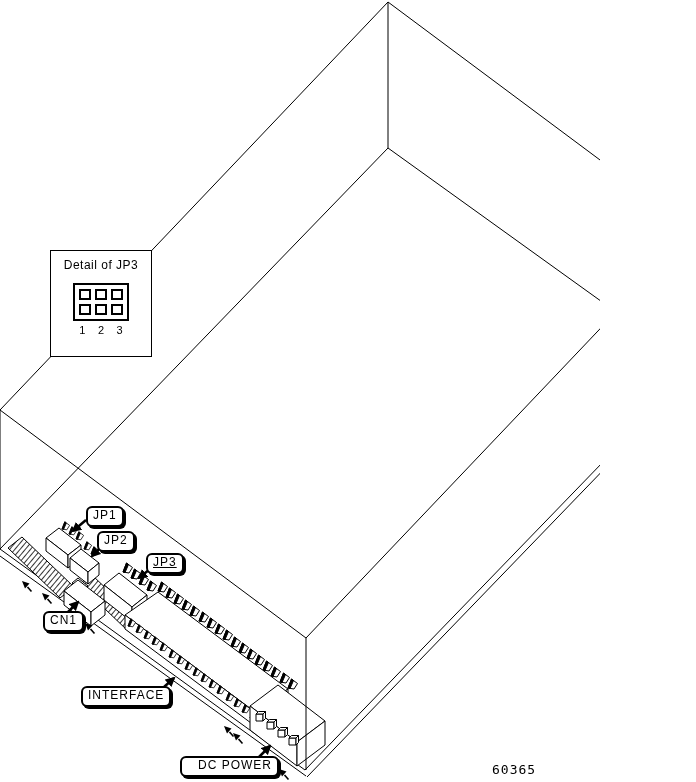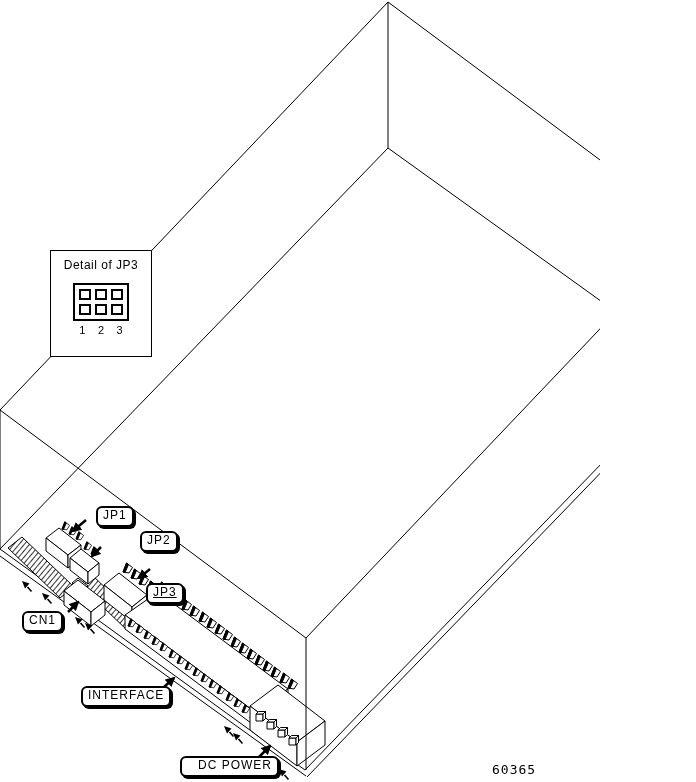--- a/index.html
+++ b/index.html
@@ -208,21 +208,21 @@
       <div class="jumper-pad"></div>
       <div class="jumper-pad"></div>
     </div>
     <div class="pin-numbers">
       <span>1</span>
       <span>2</span>
       <span>3</span>
     </div>
   </div>
 
-  <div class="callout" style="left:96px;top:506px;">JP1</div>
-  <div class="callout" style="left:97px;top:531px;margin-left:43px;">JP2</div>
-  <div class="callout" style="left:146px;top:583px;text-decoration:underline;">JP3</div>
-  <div class="callout" style="left:22px;top:611px;">CN1</div>
+  <div class="callout" style="left:86px;top:506px;">JP1</div>
+  <div class="callout" style="left:97px;top:531px;">JP2</div>
+  <div class="callout" style="left:146px;top:553px;text-decoration:underline;">JP3</div>
+  <div class="callout" style="left:43px;top:611px;">CN1</div>
   <div class="callout" style="left:81px;top:686px;">INTERFACE</div>
   <div class="callout" style="left:180px;top:756px;padding-left:16px;">DC POWER</div>
 
   <div class="part-number">60365</div>
 </div>
 
 </body></html>

